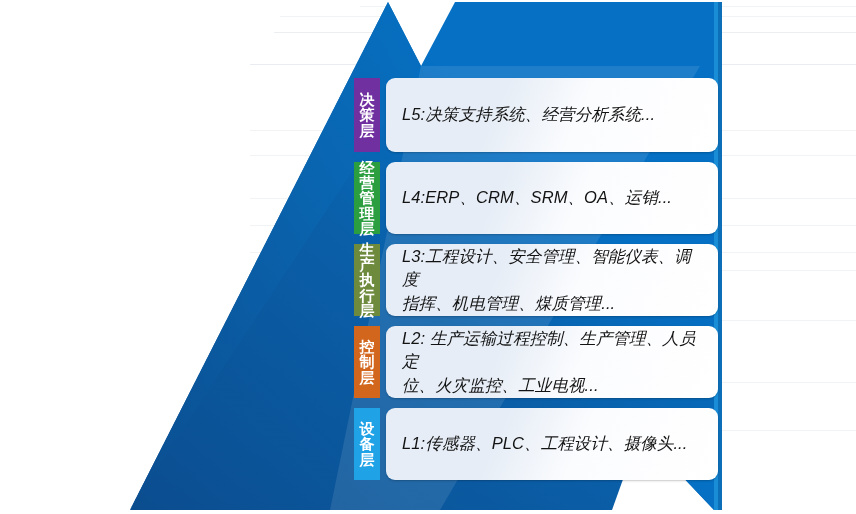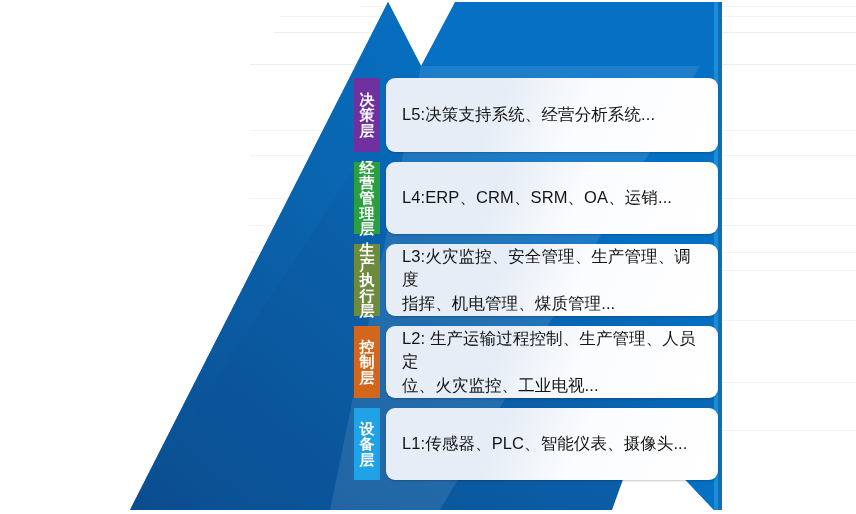--- a/index.html
+++ b/index.html
@@ -58,20 +58,21 @@
     flex:1 1 auto;
     border-radius:9px;
     background:
       linear-gradient(114deg,#e6edf6 0%,#e6edf6 34%,#fbfcfe 58%,#ffffff 100%);
     box-shadow:0 1px 2px rgba(0,0,0,.22);
     display:flex;
     align-items:center;
     box-sizing:border-box;
     padding:0 16px;
     overflow:hidden;
+    font-style:italic;
   }
   .card-text{
     color:#131313;
     font-size:16.5px;
     line-height:1.42;
     letter-spacing:.1px;
     font-weight:400;
     white-space:pre-line;
   }
   
@@ -167,21 +168,21 @@
 
     <div class="row" id="row-l3">
       <div class="tab c-olive" style="background: rgb(110, 138, 61);">
         <span>生</span>
         <span>产</span>
         <span>执</span>
         <span>行</span>
         <span>层</span>
       </div>
       <div class="card">
-        <div class="card-text">L3:火灾监控、安全管理、生产管理、调度
+        <div class="card-text">L3:工程设计、安全管理、智能仪表、调度
 指挥、机电管理、煤质管理...</div>
       </div>
     </div>
 
     <div class="row" id="row-l2">
       <div class="tab c-orange" style="background: rgb(211, 102, 29);">
         <span>控</span>
         <span>制</span>
         <span>层</span>
       </div>
@@ -191,18 +192,18 @@
       </div>
     </div>
 
     <div class="row" id="row-l1">
       <div class="tab c-cyan" style="background: rgb(31, 162, 230);">
         <span>设</span>
         <span>备</span>
         <span>层</span>
       </div>
       <div class="card">
-        <div class="card-text">L1:传感器、PLC、智能仪表、摄像头...</div>
+        <div class="card-text">L1:传感器、PLC、工程设计、摄像头...</div>
       </div>
     </div>
 
   </div>
 </div>
 
 </body></html>

